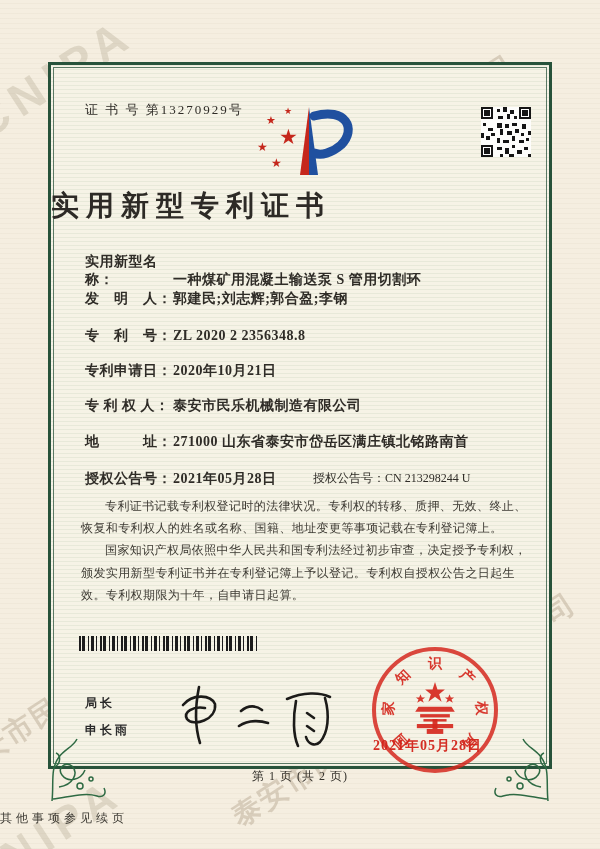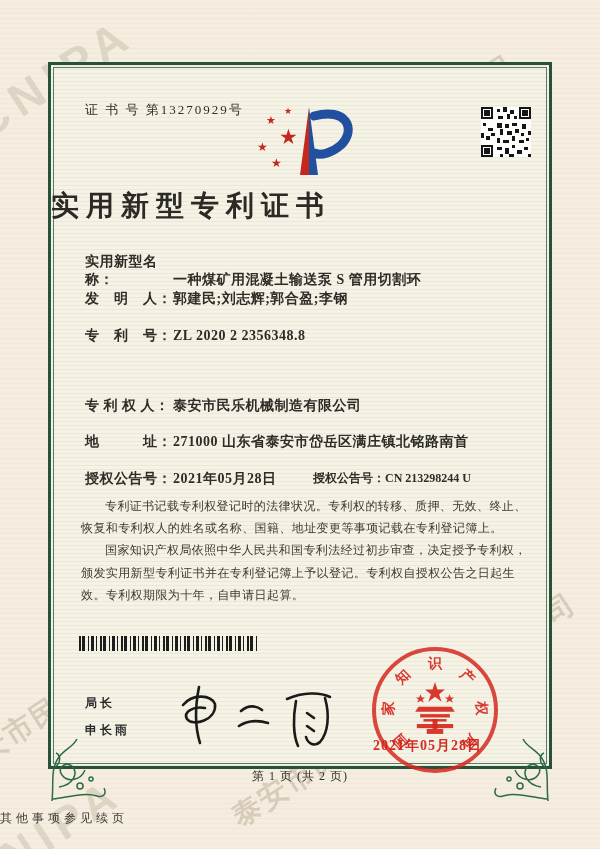--- a/index.html
+++ b/index.html
@@ -44,21 +44,21 @@
 
   .title{position:absolute;left:0;top:122px;width:100%;text-align:left;
          font-size:28px;font-weight:600;letter-spacing:7px;color:#2d2a26;}
 
   .qr{position:absolute;left:430px;top:42px;width:50px;height:50px;background:#fdfdfb;}
 
   
   .field{position:absolute;left:34px;font-size:14px;font-weight:600;color:#2f2c27;width:450px;}
   .flabel{display:inline-block;width:88px;letter-spacing:.5px;}
   .fvalue{letter-spacing:.5px;}
-  .grant-no{position:absolute;left:262px;top:405px;font-size:12px;font-weight:700;color:#2f2c27;}
+  .grant-no{position:absolute;left:262px;top:405px;font-size:12px;font-weight:400;color:#2f2c27;}
 
   
   .body-text{position:absolute;left:30px;top:430px;width:446px;font-size:12px;
              line-height:1.85;color:#3d3a33;}
   .body-text p{margin:0;text-indent:2em;letter-spacing:.4px;}
 
   
   .barcode{position:absolute;left:28px;top:571px;width:178px;height:15px;
     background:repeating-linear-gradient(90deg,#1c1c1c 0 2px,transparent 2px 3px,#1c1c1c 3px 6px,
       transparent 6px 9px,#1c1c1c 9px 10px,transparent 10px 12px,#1c1c1c 12px 15px,transparent 15px 17px,
@@ -173,20 +173,21 @@
           <rect x="25" y="23" width="2" height="2"></rect>
           <rect x="27" y="27" width="2" height="2"></rect>
         <rect x="11" y="27" width="2" height="2"></rect>
           <rect x="16" y="27" width="3" height="2"></rect>
       </g>
     </svg>
 
     <div class="field" style="top:188px"><span class="flabel">实用新型名称：</span><span class="fvalue">一种煤矿用混凝土输送泵 S 管用切割环</span></div>
     <div class="field" style="top:225px"><span class="flabel">发　明　人：</span><span class="fvalue">郭建民;刘志辉;郭合盈;李钢</span></div>
     <div class="field" style="top:262px"><span class="flabel">专　利　号：</span><span class="fvalue">ZL 2020 2 2356348.8</span></div>
+    <div class="field" style="top:297px"><span class="flabel">专利申请日：</span><span class="fvalue">2020年10月21日</span></div>
     <div class="field" style="top:332px"><span class="flabel">专 利 权 人：</span><span class="fvalue">泰安市民乐机械制造有限公司</span></div>
     <div class="field" style="top:368px"><span class="flabel">地　　　址：</span><span class="fvalue">271000 山东省泰安市岱岳区满庄镇北铭路南首</span></div>
     <div class="field" style="top:405px"><span class="flabel">授权公告号：</span><span class="fvalue">2021年05月28日</span></div>
     <div class="grant-no"><span>授权公告号：</span><span>CN 213298244 U</span></div>
 
     <div class="body-text">
       <p>专利证书记载专利权登记时的法律状况。专利权的转移、质押、无效、终止、恢复和专利权人的姓名或名称、国籍、地址变更等事项记载在专利登记簿上。</p>
       <p>国家知识产权局依照中华人民共和国专利法经过初步审查，决定授予专利权，颁发实用新型专利证书并在专利登记簿上予以登记。专利权自授权公告之日起生效。专利权期限为十年，自申请日起算。</p>
     </div>
 

